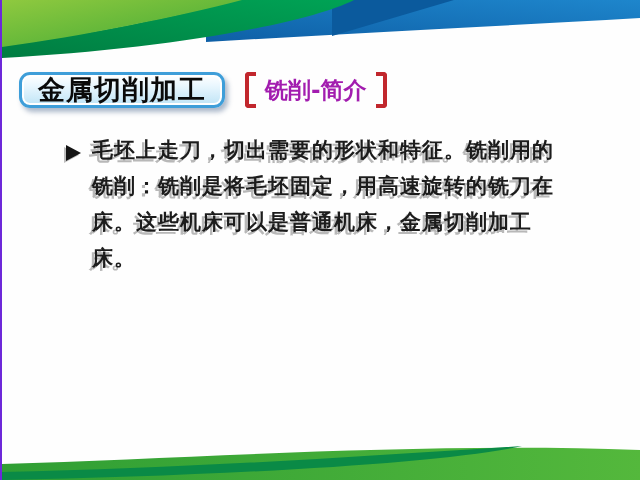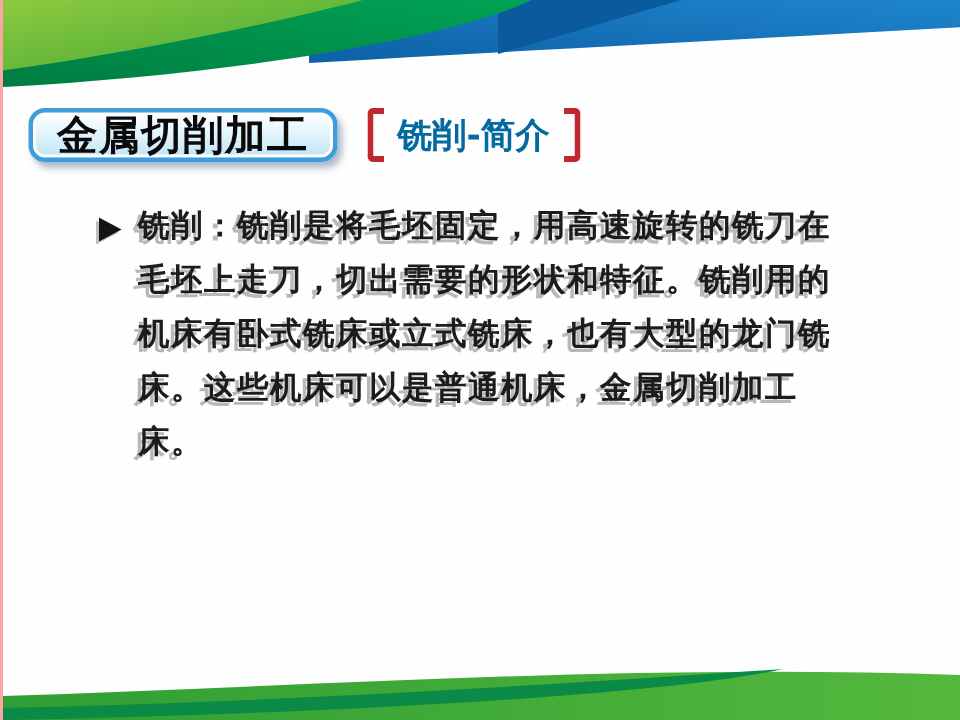--- a/index.html
+++ b/index.html
@@ -1,19 +1,19 @@
 <!DOCTYPE html>
 <html><head>
 <meta charset="utf-8">
 <style>
   html,body{margin:0;padding:0;background:#888;}
   .slide{
     position:relative;width:640px;height:480px;background:#fefefe;
     overflow:hidden;font-family:"DejaVu Sans","Liberation Sans",sans-serif;
-    border-left:2px solid #fca5a5;box-sizing:border-box;
+    border-left:2px solid #6d28d9;box-sizing:border-box;
   }
   .header-wave{position:absolute;top:0;left:0;width:640px;height:62px;display:block;}
   .footer-wave{position:absolute;bottom:0;left:0;width:640px;height:40px;display:block;}
 
   .title-row{position:absolute;top:68px;left:0;width:640px;height:42px;}
   .title-badge{
     position:absolute;left:17px;top:4px;width:206px;height:36px;
     background:linear-gradient(180deg,#ffffff 0%,#eaf7fe 35%,#bfe4f6 100%);
     border:3px solid #3e9ed9;border-radius:11px;
     box-shadow:3px 4px 5px rgba(70,100,140,.45), inset 0 0 0 2px #ffffff;
@@ -22,21 +22,21 @@
   .title-badge-text{
     font-size:27px;font-weight:bold;color:#0a0a0a;letter-spacing:1px;white-space:nowrap;
   }
   .subtitle-group{
     position:absolute;left:243px;top:2px;height:40px;
     display:flex;align-items:center;gap:7px;
   }
   .bracket{width:11px;height:36px;box-sizing:border-box;}
   .bracket-left{border-left:4px solid #c1272d;border-top:4px solid #c1272d;border-bottom:4px solid #c1272d;border-top-left-radius:4px;border-bottom-left-radius:4px;}
   .bracket-right{border-right:4px solid #c1272d;border-top:4px solid #c1272d;border-bottom:4px solid #c1272d;border-top-right-radius:4px;border-bottom-right-radius:4px;}
-  .subtitle-text{font-size:23px;font-weight:bold;color:#0369a1;white-space:nowrap;padding:0 2px;}
+  .subtitle-text{font-size:23px;font-weight:bold;color:#a21caf;white-space:nowrap;padding:0 2px;}
 
   .body-block{position:absolute;left:90px;top:132px;width:530px;}
   .body-line{
     font-size:21px;font-weight:bold;color:#1c1c1c;line-height:36px;
     letter-spacing:1px;white-space:nowrap;
     text-shadow:-3px 3px 0 #b8b8b8;
   }
   .bullet-arrow{
     position:absolute;left:64px;top:145px;width:0;height:0;
     border-top:8px solid transparent;border-bottom:8px solid transparent;
@@ -77,23 +77,22 @@
     <div class="subtitle-group">
       <span class="bracket bracket-left"></span>
       <span class="subtitle-text">铣削-简介</span>
       <span class="bracket bracket-right"></span>
     </div>
   </div>
 
   <span class="bullet-arrow"></span>
 
   <div class="body-block">
+    <div class="body-line">毛坯上走刀，切出需要的形状和特征。铣削用的</div>
     <div class="body-line">铣削：铣削是将毛坯固定，用高速旋转的铣刀在</div>
-    <div class="body-line">毛坯上走刀，切出需要的形状和特征。铣削用的</div>
-    <div class="body-line">机床有卧式铣床或立式铣床，也有大型的龙门铣</div>
     <div class="body-line">床。这些机床可以是普通机床，金属切削加工</div>
     <div class="body-line">床。</div>
   </div>
 
   <svg class="footer-wave" viewBox="0 0 640 40" preserveAspectRatio="none" aria-hidden="true">
     <defs>
       <linearGradient id="gFoot" x1="0" y1="0" x2="1" y2="0">
         <stop offset="0" stop-color="#2F9E34"></stop>
         <stop offset="1" stop-color="#54B83C"></stop>
       </linearGradient>

